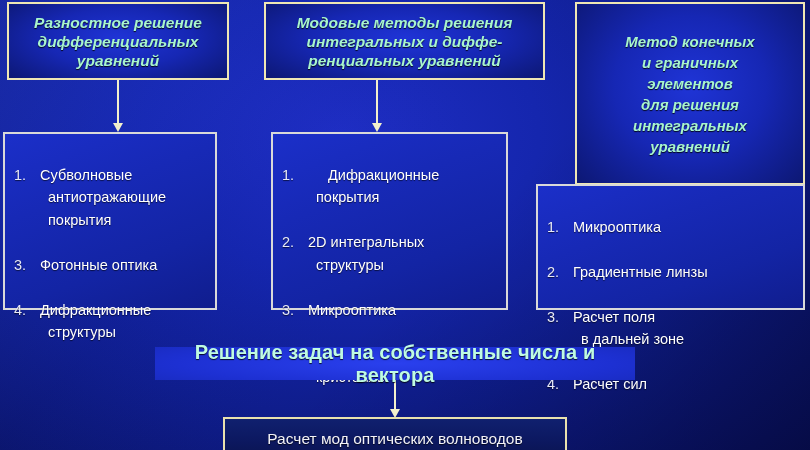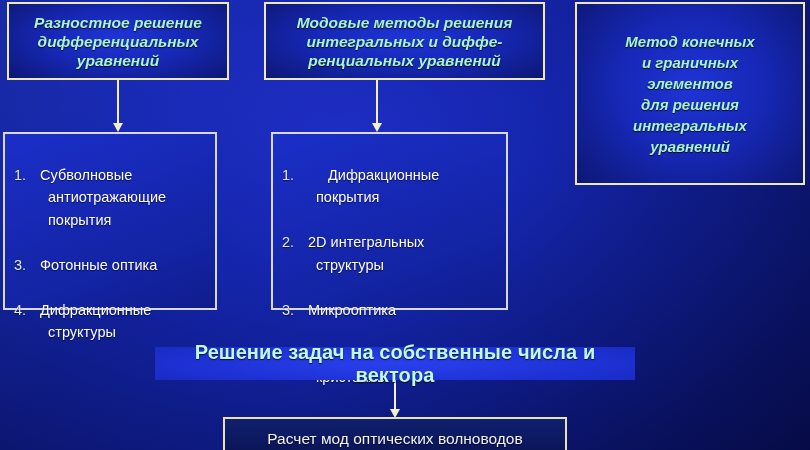--- a/index.html
+++ b/index.html
@@ -190,20 +190,36 @@
 для решения
 интегральных
 уравнений</div>
   </div>
 
   <div class="arrow" style="left:681px; top:152px; width:20px; height:32px;">
     <div class="shaft" style="height:24px;"></div>
     <div class="head" style="top:23px;"></div>
   </div>
 
+  <div class="box lst" style="left:536px; top:184px; width:269px; height:126px;">
+    <ol>
+      <li>
+        <span class="num">1.</span><span class="txt" style="white-space:pre-line; display:inline;">Микрооптика</span>
+      </li>
+      <li>
+        <span class="num">2.</span><span class="txt" style="white-space:pre-line; display:inline;">Градиентные линзы</span>
+      </li>
+      <li>
+        <span class="num">3.</span><span class="txt" style="white-space:pre-line; display:inline;">Расчет поля</span>
+      <span class="cont">в дальней зоне</span></li>
+      <li>
+        <span class="num">4.</span><span class="txt" style="white-space:pre-line; display:inline;">Расчет сил</span>
+      </li>
+    </ol>
+  </div>
 
   <div class="box emph" style="left:155px; top:347px; width:480px; height:33px;">
     <div>Решение задач на собственные числа и вектора</div>
   </div>
 
   <div class="arrow" style="left:385px; top:380px; width:20px; height:38px;">
     <div class="shaft" style="height:30px;"></div>
     <div class="head" style="top:29px;"></div>
   </div>
 

